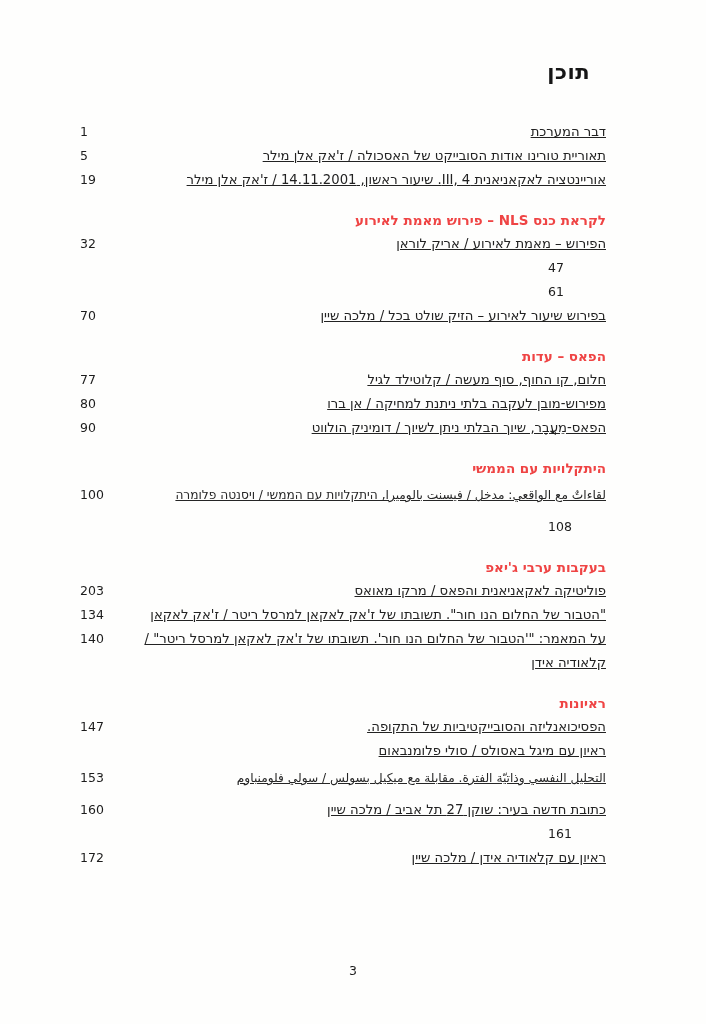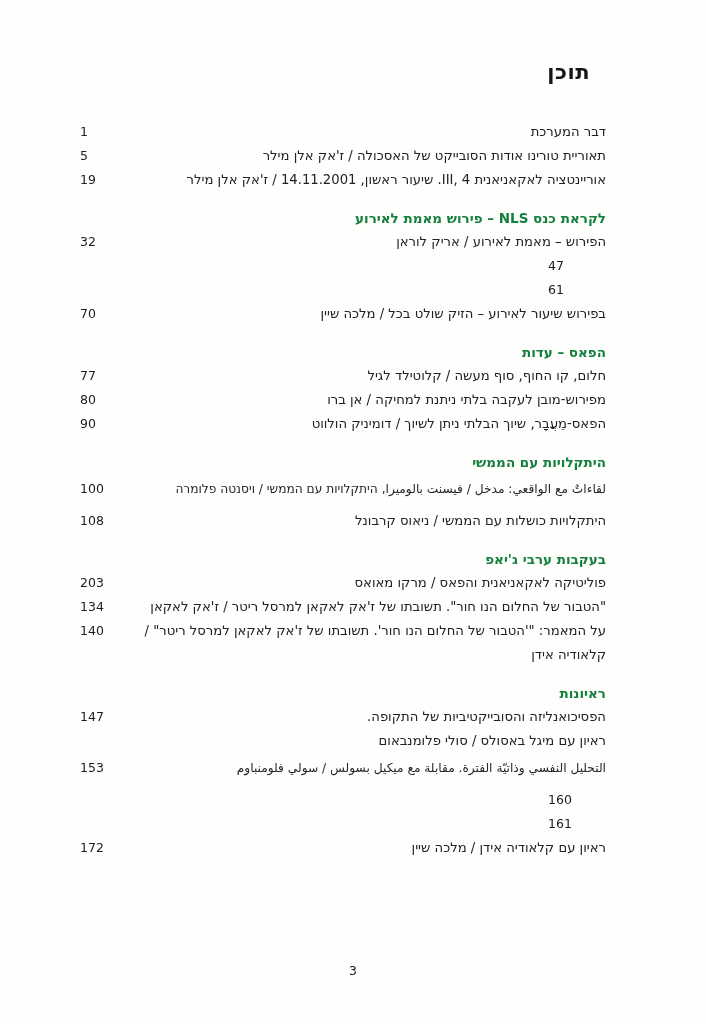--- a/index.html
+++ b/index.html
@@ -25,35 +25,36 @@
     font-weight: bold;
     color: #161616;
     padding-left: 0;
     margin: 0 16px 36px 0;
     letter-spacing: 0.5px;
   }
   .toc-section { margin-bottom: 14px; }
   .section-header {
     font-weight: bold;
     font-size: 13.5px;
-    color: #15803d;
+    color: #ef4444;
     line-height: 24px;
-    margin-top: 8px;
+    margin-top: 16px;
   }
   .toc-row {
     display: flex;
     align-items: baseline;
     line-height: 24px;
   }
   .entry-title {
     flex: 1 1 auto;
     font-size: 13.2px;
     text-align: right;
     color: #222;
     white-space: normal;
+    text-decoration: underline;
   }
   .entry-page {
     flex: 0 0 44px;
     font-size: 12.5px;
     text-align: left;
     color: #1c1c1c;
     padding-right: 14px;
   }
   .toc-row.arabic .entry-title {
     font-size: 12.2px;
@@ -127,21 +128,20 @@
     <span class="entry-page">90</span>
   </div>
       </div>
       <div class="toc-section">
         <div class="section-header">היתקלויות עם הממשי</div>
         <div class="toc-row arabic">
     <span class="entry-title">لقاءاتٌ مع الواقعي: مدخل / فيسنت بالوميرا, היתקלויות עם הממשי / ויסנטה פלומרה</span>
     <span class="entry-page">100</span>
   </div>
         <div class="toc-row">
-    <span class="entry-title">היתקלויות כושלות עם הממשי / ניאוס קרבונל</span>
     <span class="entry-page">108</span>
   </div>
       </div>
       <div class="toc-section">
         <div class="section-header">בעקבות ערבי ג'יאפ</div>
         <div class="toc-row">
     <span class="entry-title">פוליטיקה לאקאניאנית והפאס / מרקו מאואס</span>
     <span class="entry-page">203</span>
   </div>
         <div class="toc-row">
@@ -165,20 +165,21 @@
   </div>
         <div class="toc-row">
     <span class="entry-title">ראיון עם מיגל באסולס / סולי פלומנבאום</span>
     <span class="entry-page"></span>
   </div>
         <div class="toc-row arabic">
     <span class="entry-title">التحليل النفسي وذاتيّة الفترة. مقابلة مع ميكيل بسولس / سولي فلومنباوم</span>
     <span class="entry-page">153</span>
   </div>
         <div class="toc-row">
+    <span class="entry-title">כתובת חדשה בעיר: שוקן 27 תל אביב / מלכה שיין</span>
     <span class="entry-page">160</span>
   </div>
         <div class="toc-row">
     <span class="entry-page">161</span>
   </div>
         <div class="toc-row">
     <span class="entry-title">ראיון עם קלאודיה אידן / מלכה שיין</span>
     <span class="entry-page">172</span>
   </div>
       </div>

